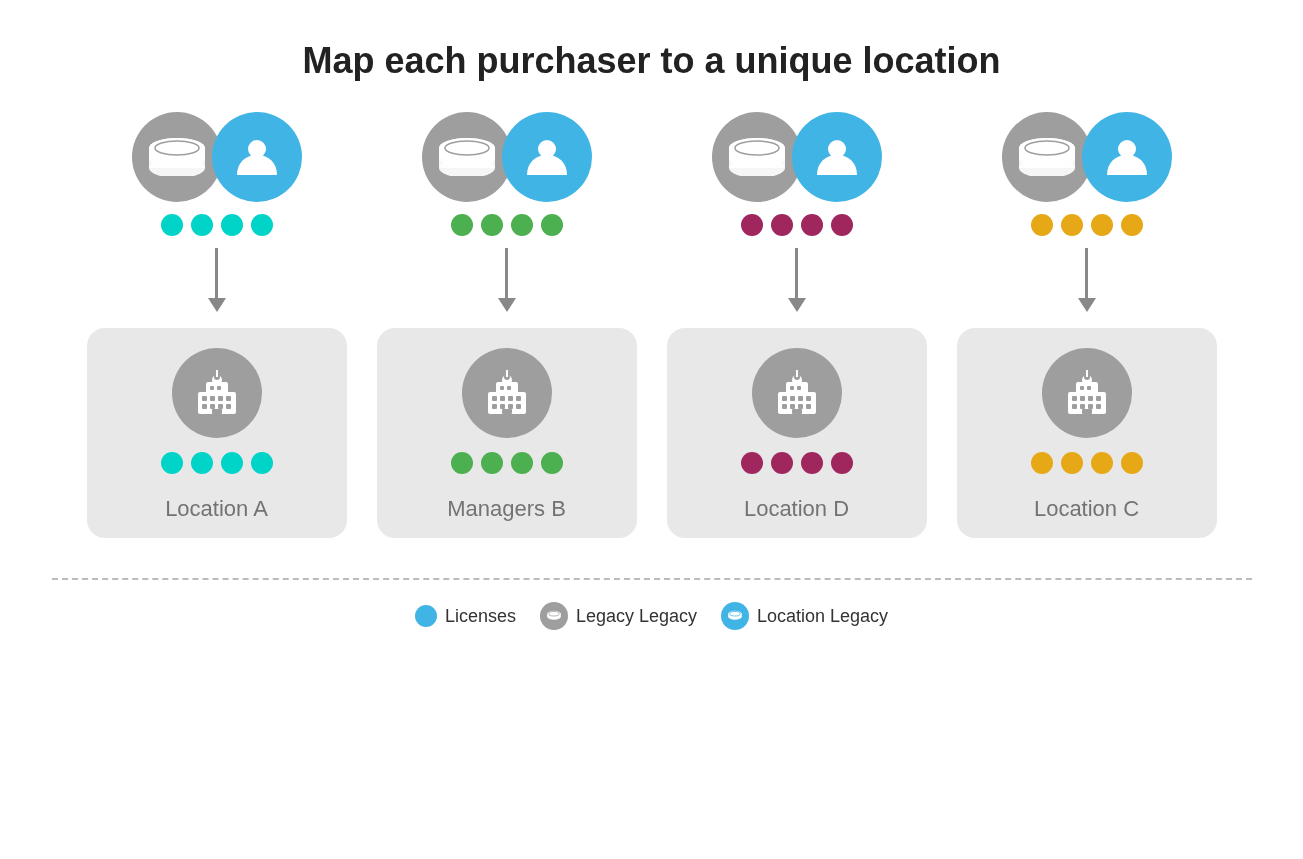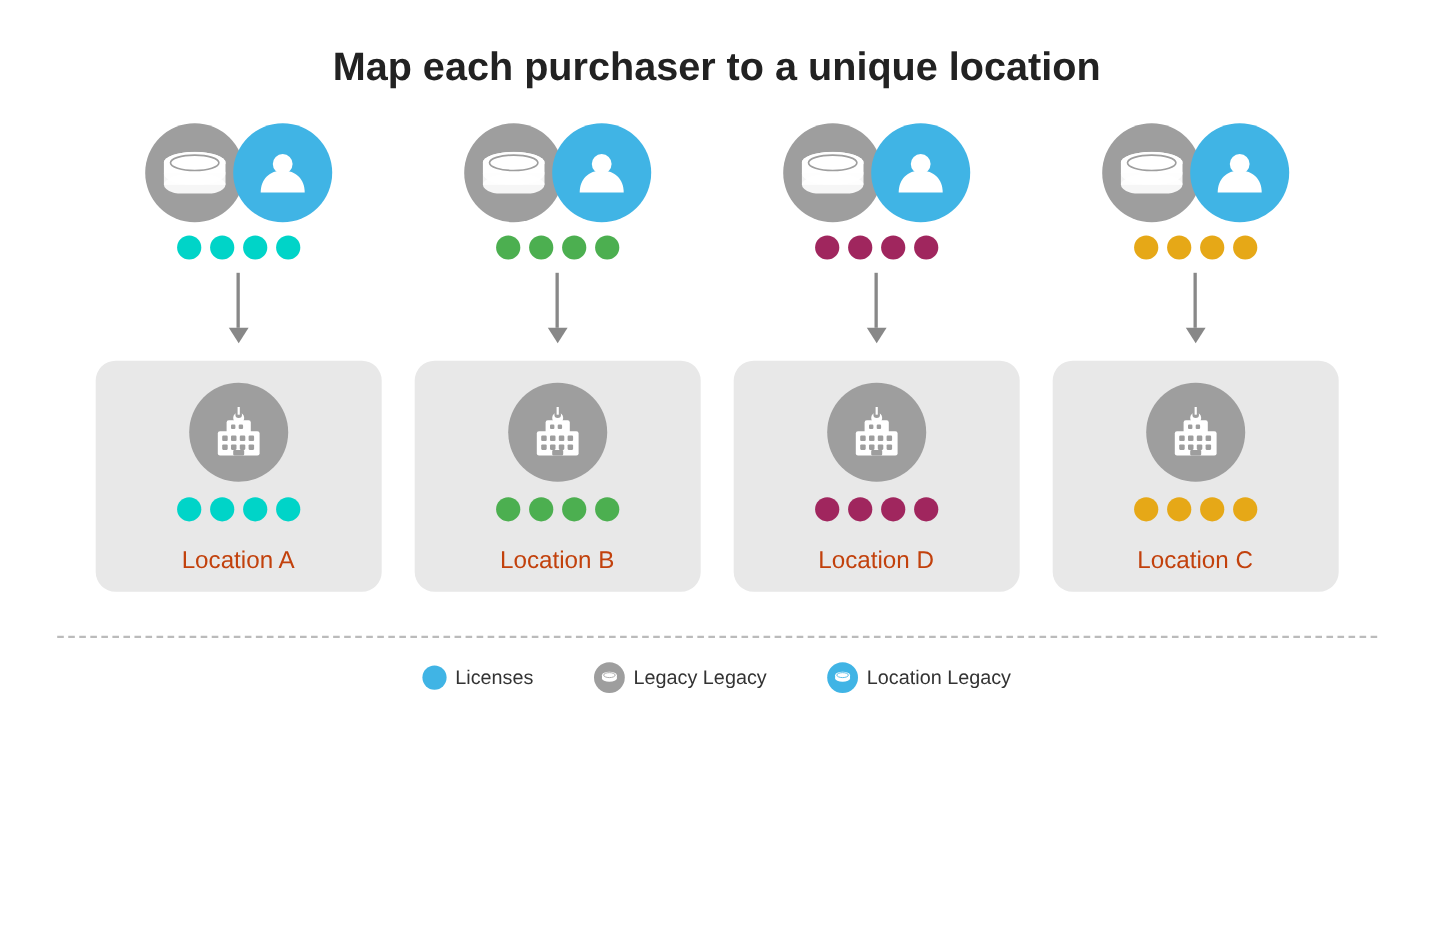--- a/index.html
+++ b/index.html
@@ -128,36 +128,36 @@
       background: #9e9e9e;
       display: flex;
       align-items: center;
       justify-content: center;
       margin-bottom: 14px;
     }
 
     .location-label {
       font-size: 22px;
       font-weight: 500;
-      color: #c2410c;
+      color: #737373;
       margin-top: 10px;
     }
 
     
     .dashed-divider {
       width: 1200px;
       border-top: 2px dashed #bbb;
       margin: 20px 0 22px 0;
     }
 
     
     .legend {
       display: flex;
       flex-direction: row;
-      gap: 55px;
+      gap: 24px;
       align-items: center;
     }
 
     .legend-item {
       display: flex;
       align-items: center;
       gap: 8px;
       font-size: 18px;
       color: #333;
     }
@@ -316,21 +316,21 @@
           <circle cx="29" cy="13" r="3" fill="#9e9e9e"></circle>
           <rect x="28" y="6" width="2" height="7" fill="white"></rect>
         </svg>
       </div>
       <div class="dots-row">
         <div class="dot green"></div>
         <div class="dot green"></div>
         <div class="dot green"></div>
         <div class="dot green"></div>
       </div>
-      <span class="location-label">Location B</span>
+      <span class="location-label">Managers B</span>
     </div>
   </div>
 
   <div class="column">
     <div class="top-icons">
       <div class="icon-circle">
         <svg width="60" height="38" viewBox="0 0 60 38">
           <ellipse cx="30" cy="30" rx="28" ry="10" fill="white" opacity="0.9"></ellipse>
           <ellipse cx="30" cy="20" rx="28" ry="10" fill="white" opacity="0.9"></ellipse>
           <rect x="2" y="20" width="56" height="10" fill="white" opacity="0.9"></rect>

